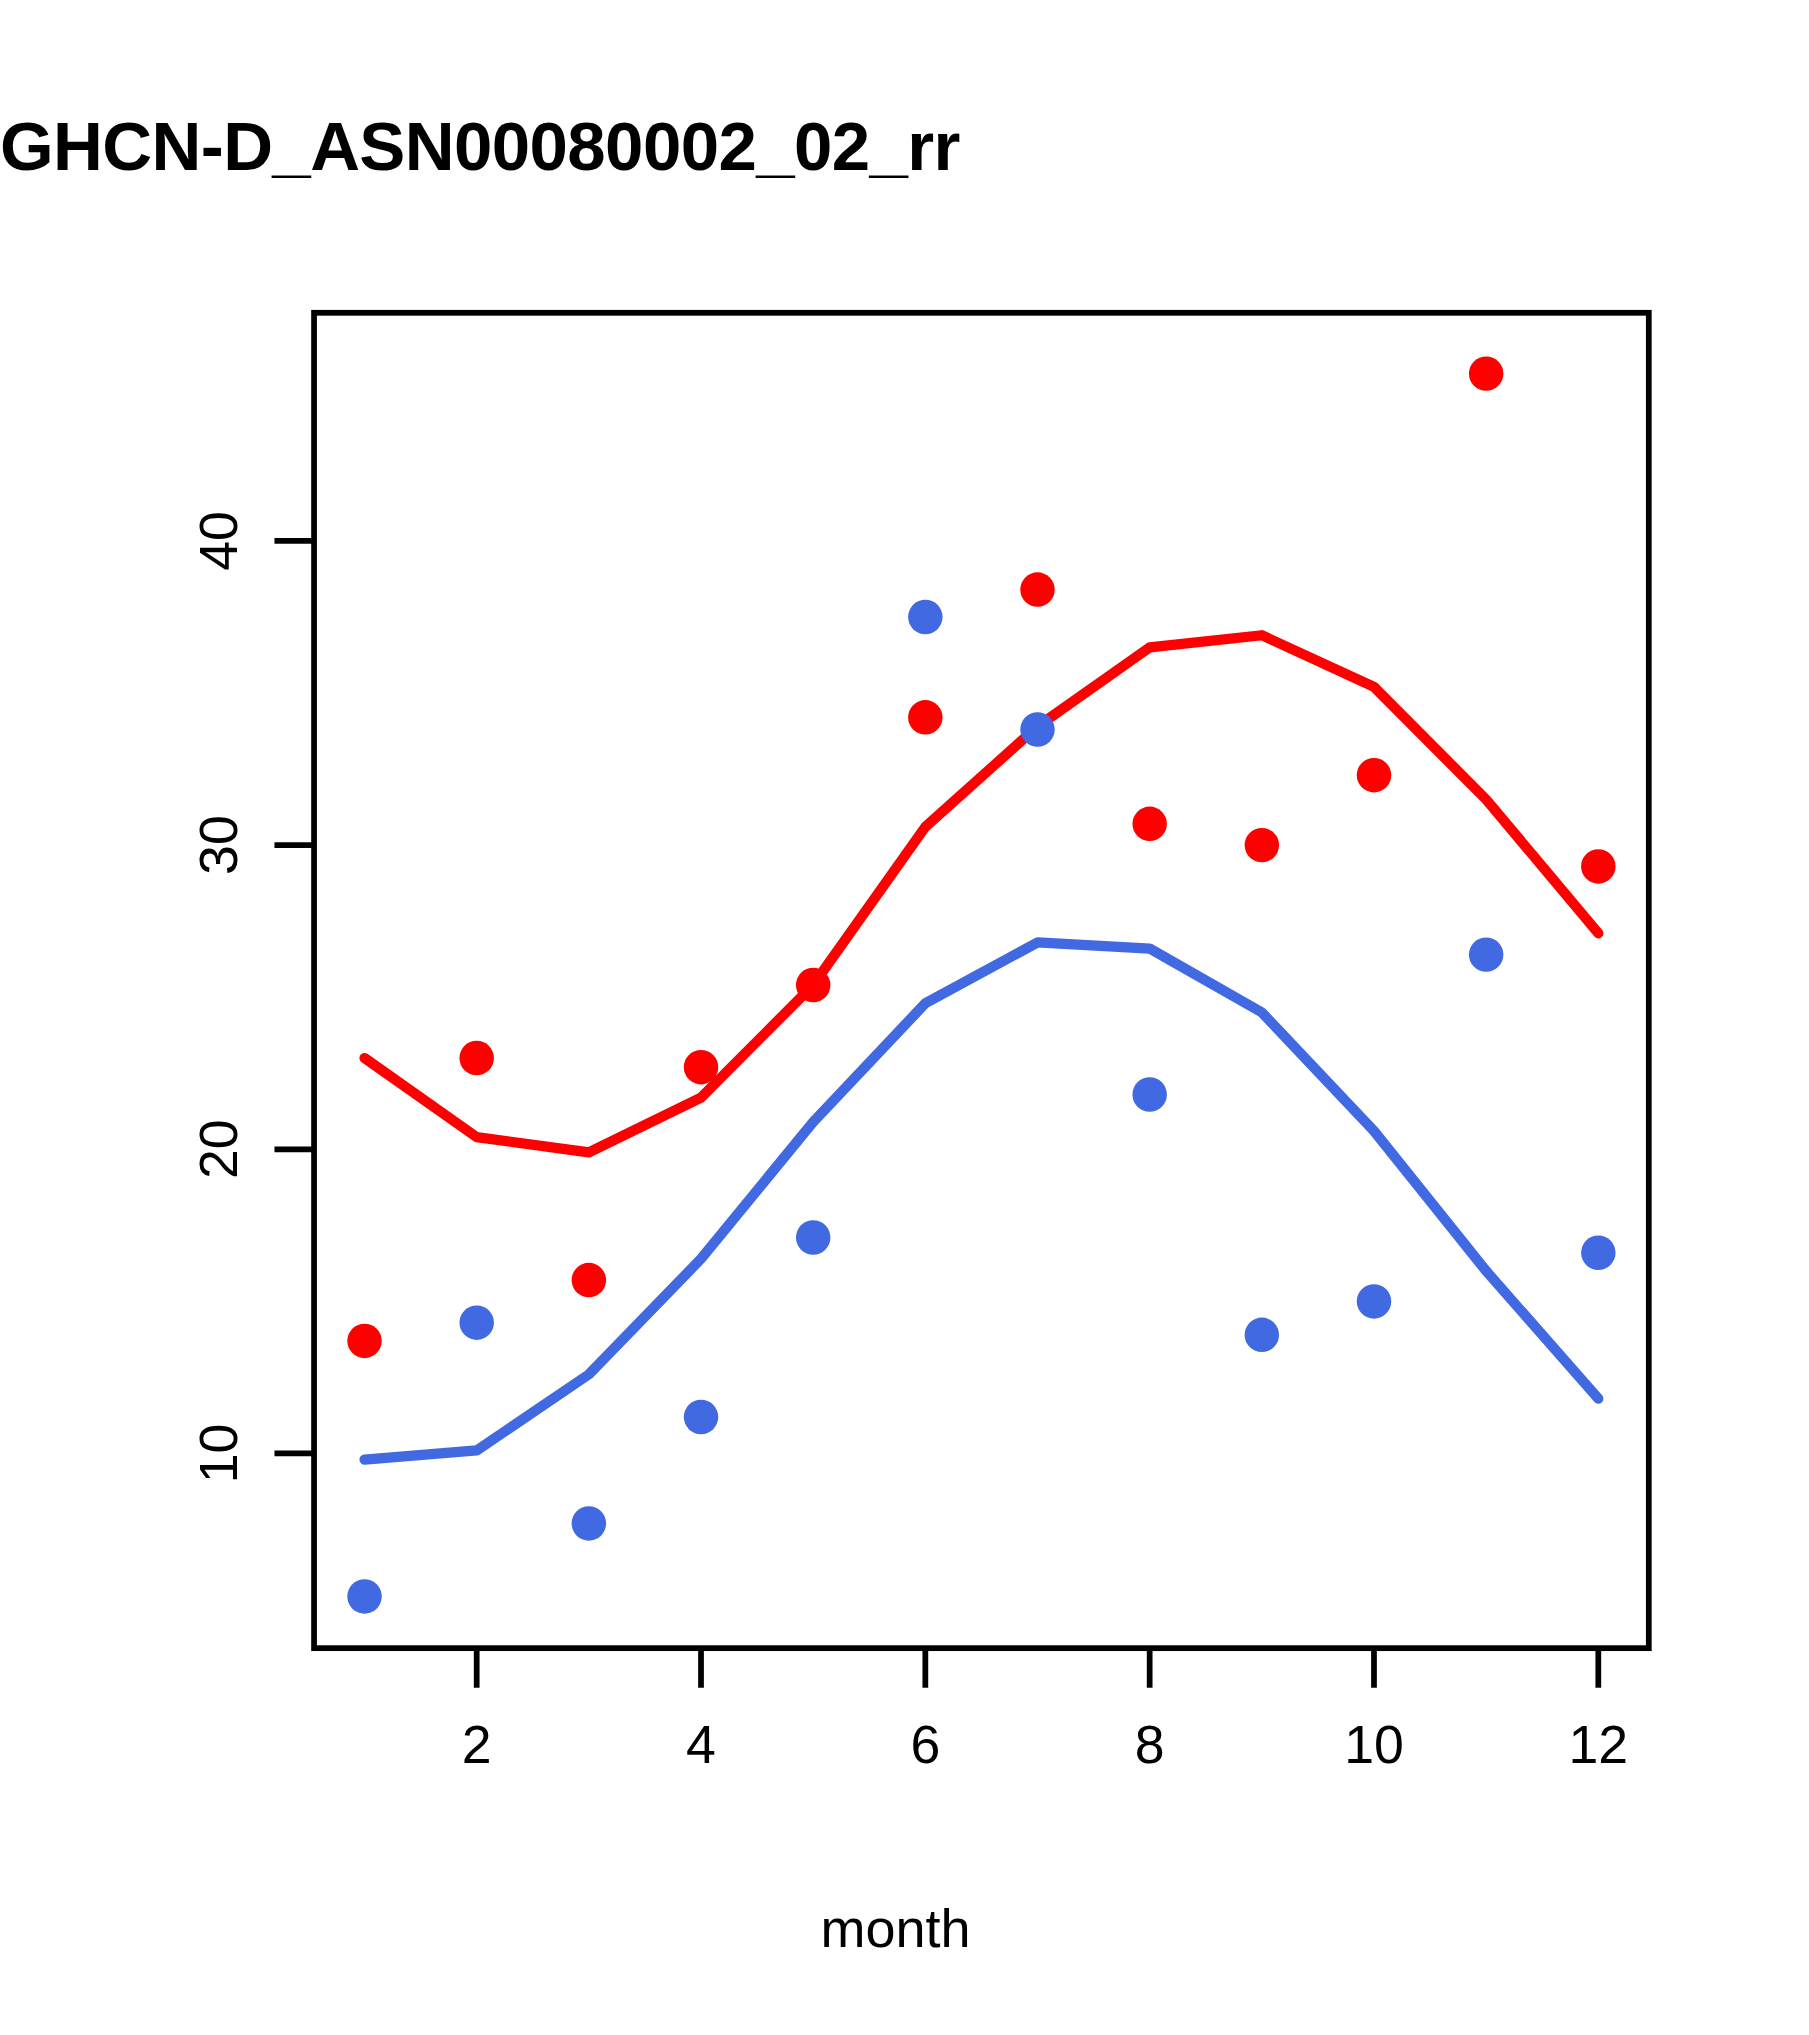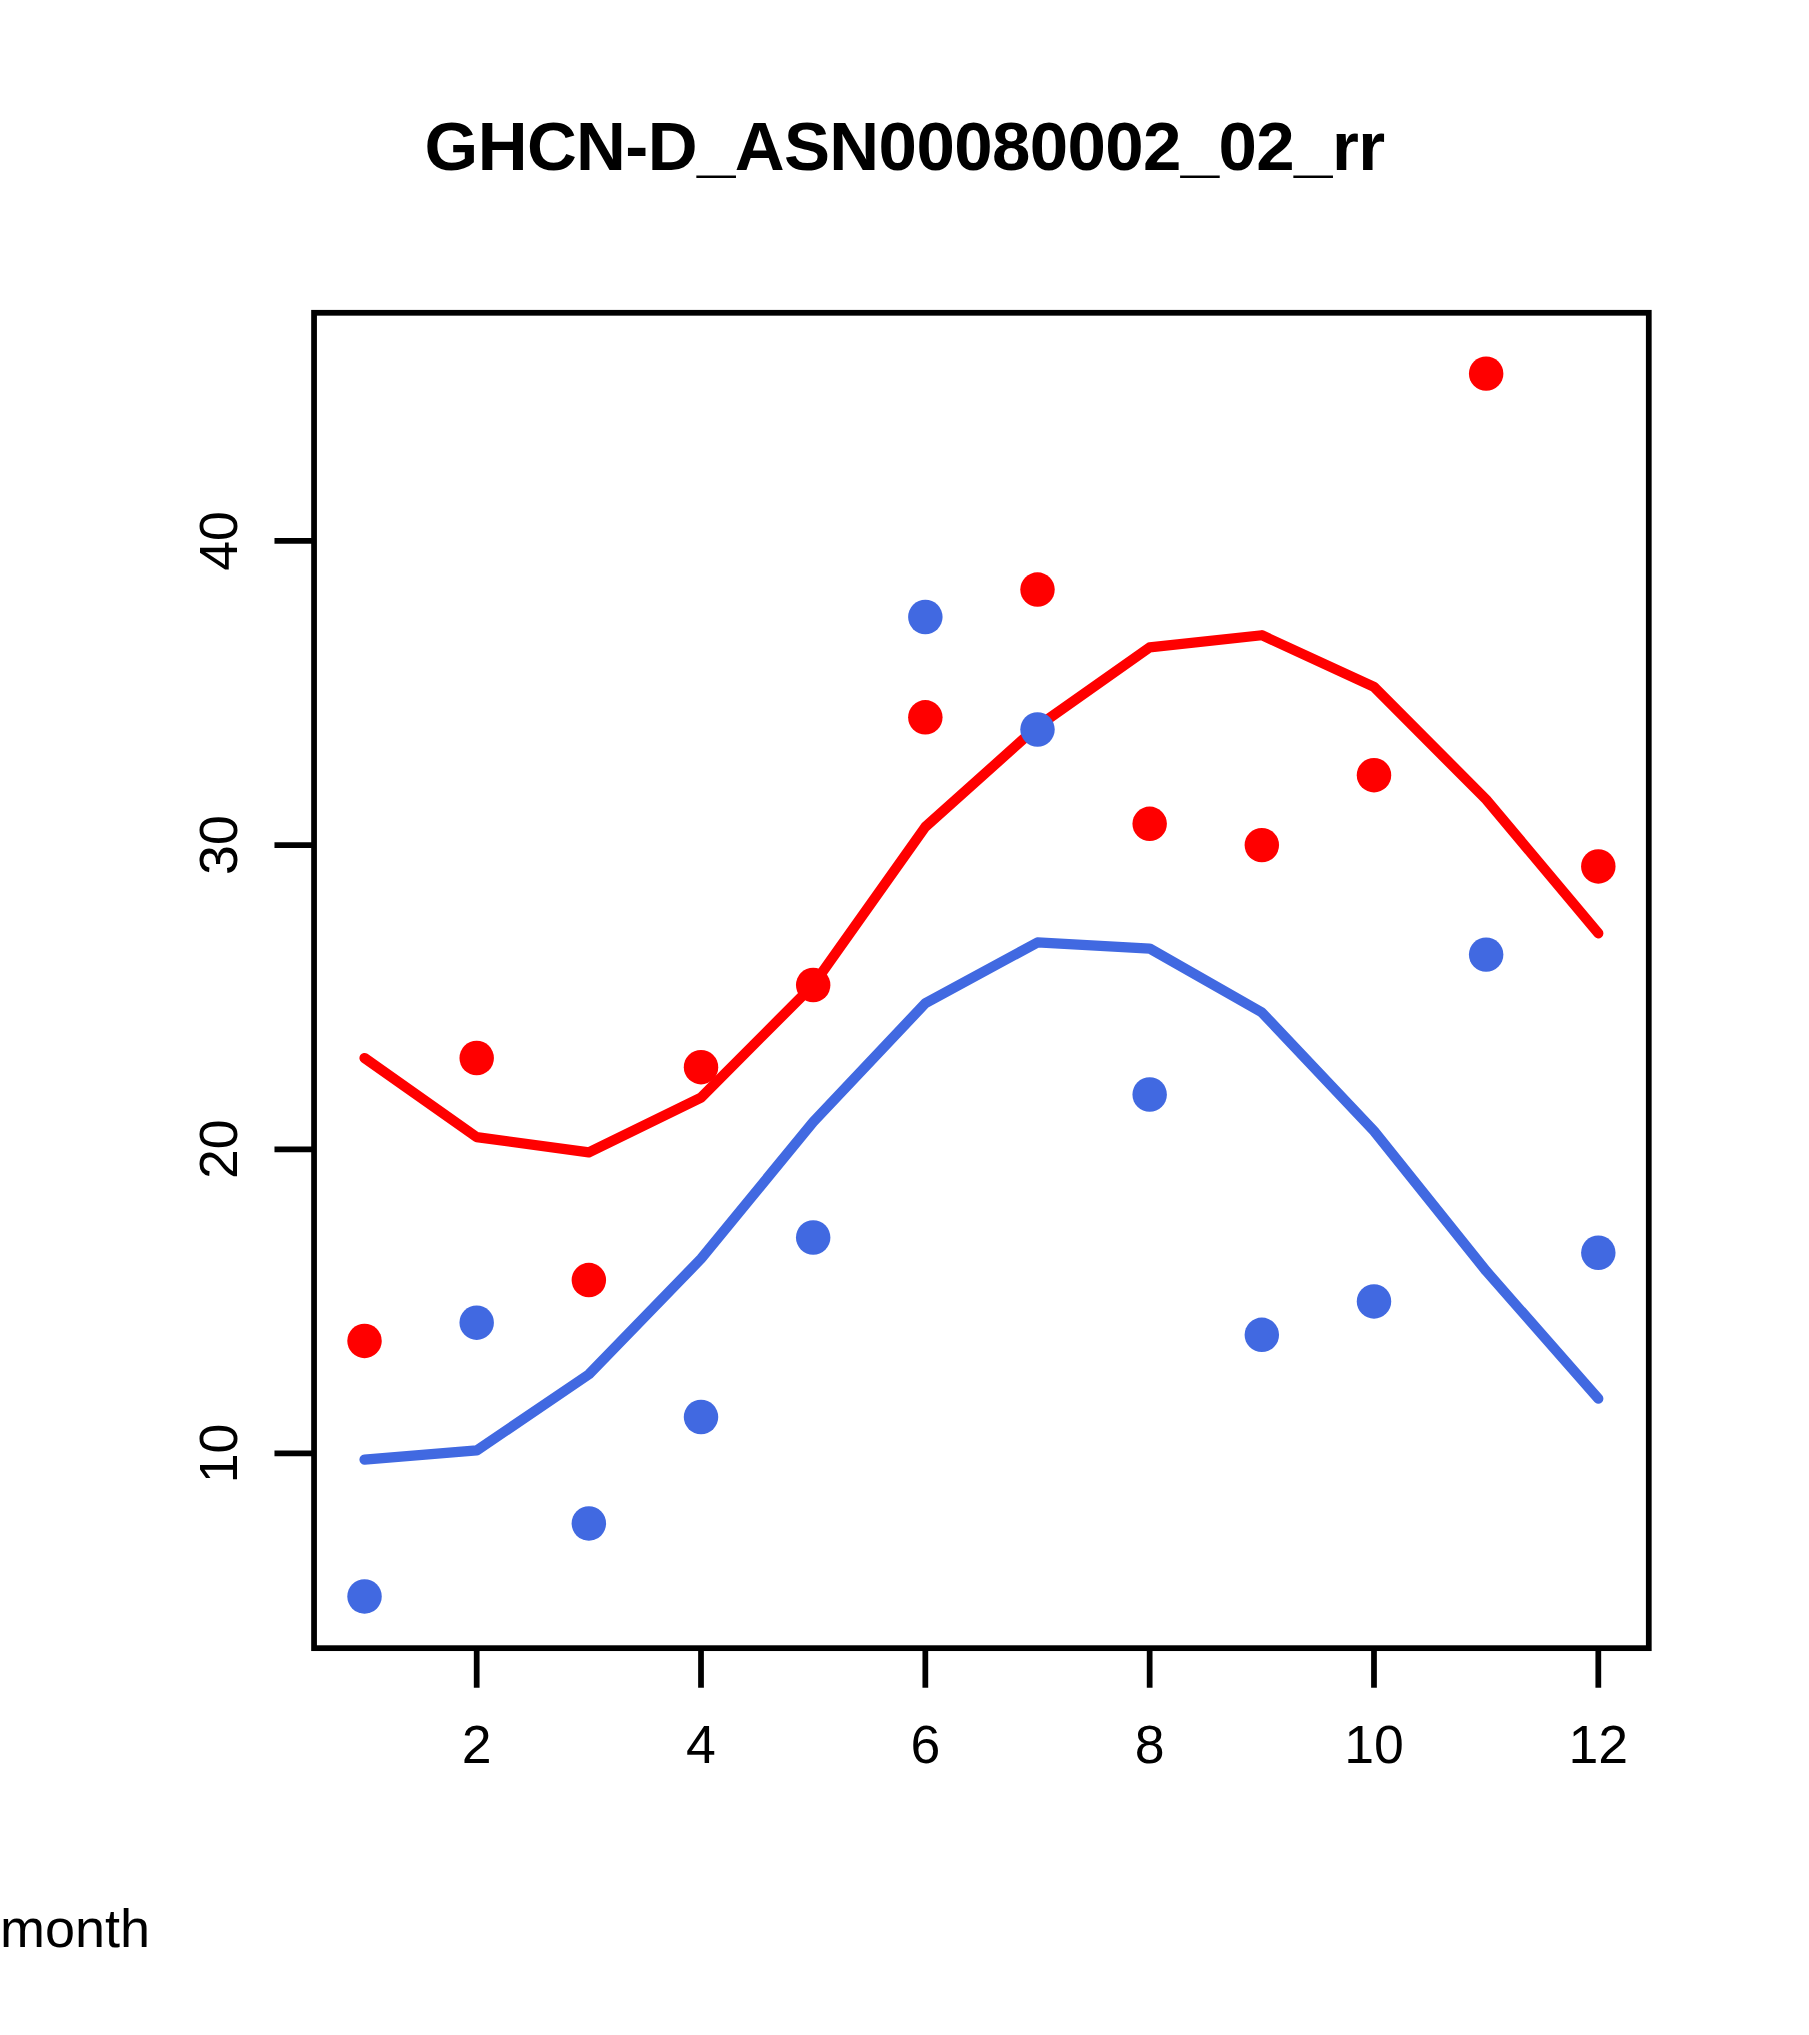--- a/index.html
+++ b/index.html
@@ -19,32 +19,32 @@
     position: absolute;
     left: 0; top: 0;
     width: 1809px;
     height: 2035px;
   }
   #chart-title {
     position: absolute;
     left: 0;
     top: 107px;
     width: 1809px;
-    text-align: center;
     font-size: 69px;
     font-weight: bold;
     letter-spacing: -0.6px;
     font-family: "Liberation Sans", sans-serif;
     white-space: pre;
   }
   #xlabel {
     position: absolute;
     left: 0;
     top: 1897px;
     width: 1791px;
+    text-align: center;
     font-size: 54px;
     font-family: "Liberation Sans", sans-serif;
   }
   svg.plot-svg {
     position: absolute;
     left: 0; top: 0;
     width: 1809px;
     height: 2035px;
   }
   .xtick-label {

